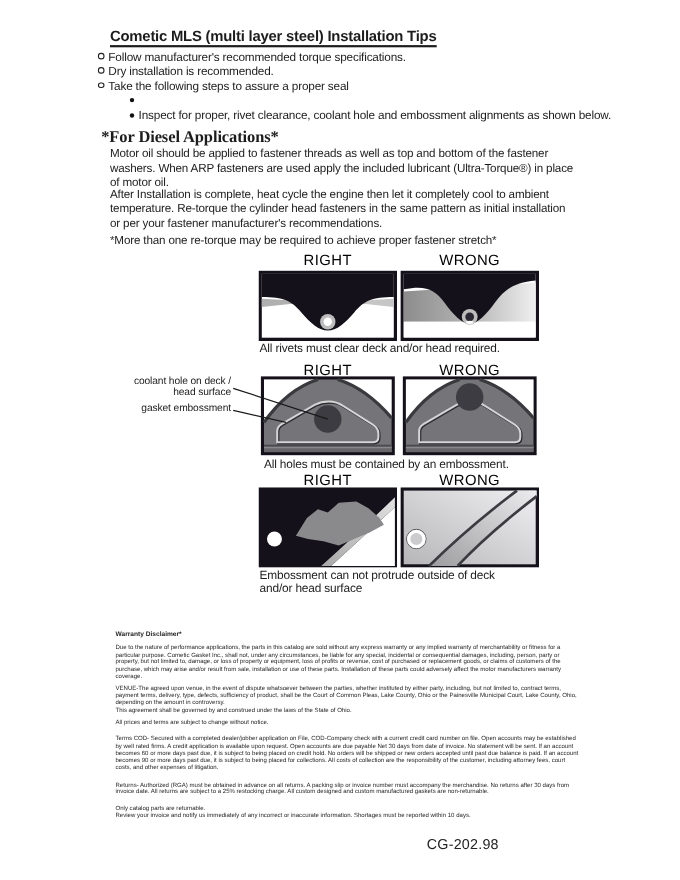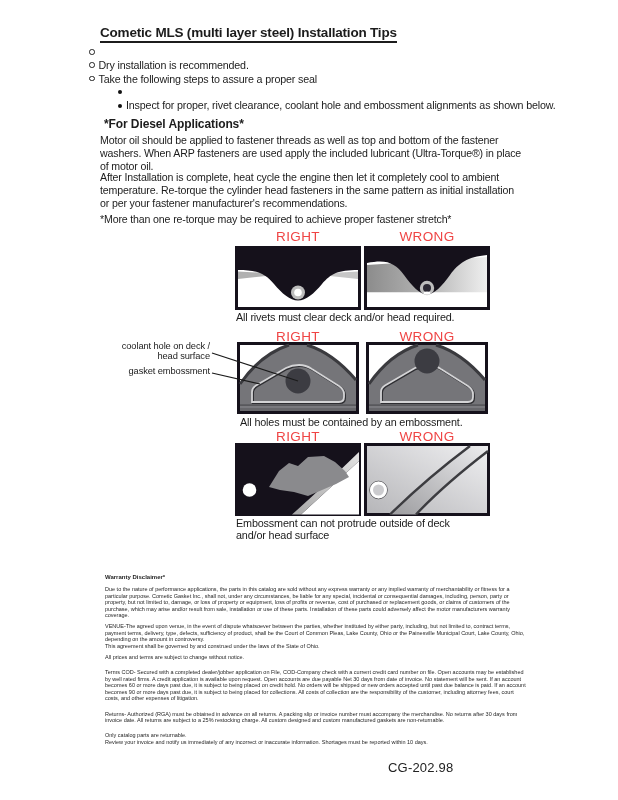--- a/index.html
+++ b/index.html
@@ -15,25 +15,25 @@
   }
 
   .bullets { left:89px; top:47px; font-size:10.7px; letter-spacing:-0.15px; }
   .b-item { margin-bottom:2.6px; line-height:10.7px; white-space:nowrap; }
   .b-sub  { margin-left:29px; }
   .marker-o { display:inline-block; width:3.5px; height:3.5px; border:1px solid #222;
               border-radius:50%; margin-right:4px; vertical-align:1.5px; }
   .marker-f { display:inline-block; width:4px; height:4px; background:#111;
               border-radius:50%; margin-right:4px; vertical-align:1.5px; }
 
-  .h-diesel { left:104px; top:117px; font-size:12px; font-weight:bold; letter-spacing:-0.1px; }
+  .h-diesel { left:92px; top:117px; font-size:15px; font-weight:bold; letter-spacing:-0.1px;font-family:Liberation Serif, serif; }
   .para { left:100px; width:424px; font-size:10.6px; line-height:12.9px; letter-spacing:-0.15px; }
   .p1 { top:134px; } .p2 { top:171px; } .note { top:213px; }
 
-  .fig-label { font-size:13.5px; letter-spacing:0.4px; text-align:center; width:126px; color:#ef4444; }
+  .fig-label { font-size:13.5px; letter-spacing:0.4px; text-align:center; width:126px; color:#000000; }
   .fl-r1 { top:229px; } .fl-r2 { top:329px; } .fl-r3 { top:429px; }
   .col-left  { left:235px; } .col-right { left:364px; }
   .col-left2 { left:237px; width:122px; } .col-right2 { left:366px; width:122px; }
 
   .panel { display:block; }
   .caption { font-size:10.8px; letter-spacing:-0.15px; line-height:11.5px; }
 
   .ann { font-size:9.3px; line-height:10.2px; letter-spacing:-0.1px; text-align:right; color:#222; }
   .ann-coolant { left:118px; width:92px; top:341px; }
   .ann-emboss  { left:103px; width:107px; top:366px; }
@@ -47,21 +47,21 @@
   .code { left:388px; top:760px; font-size:13px; letter-spacing:0.2px; color:#222; }
 </style>
 </head>
 <body>
 
 <div class="page">
 
   <div class="abs title">Cometic MLS (multi layer steel) Installation Tips</div>
 
   <div class="abs bullets">
-    <div class="b-item"><span class="marker-o"></span></div>
+    <div class="b-item"><span class="marker-o"></span><span>Follow manufacturer's recommended torque specifications.</span></div>
     <div class="b-item"><span class="marker-o"></span><span>Dry installation is recommended.</span></div>
     <div class="b-item"><span class="marker-o"></span><span>Take the following steps to assure a proper seal</span></div>
     <div class="b-item b-sub"><span class="marker-f"></span></div>
     <div class="b-item b-sub"><span class="marker-f"></span><span>Inspect for proper, rivet clearance, coolant hole and embossment alignments as shown below.</span></div>
   </div>
 
   <div class="abs h-diesel">*For Diesel Applications*</div>
   <div class="abs para p1">Motor oil should be applied to fastener threads as well as top and bottom of the fastener washers. When ARP fasteners are used apply the included lubricant (Ultra-Torque®) in place of motor oil.</div>
   <div class="abs para p2">After Installation is complete, heat cycle the engine then let it completely cool to ambient temperature. Re-torque the cylinder head fasteners in the same pattern as initial installation or per your fastener manufacturer's recommendations.</div>
   <div class="abs para note">*More than one re-torque may be required to achieve proper fastener stretch*</div>

